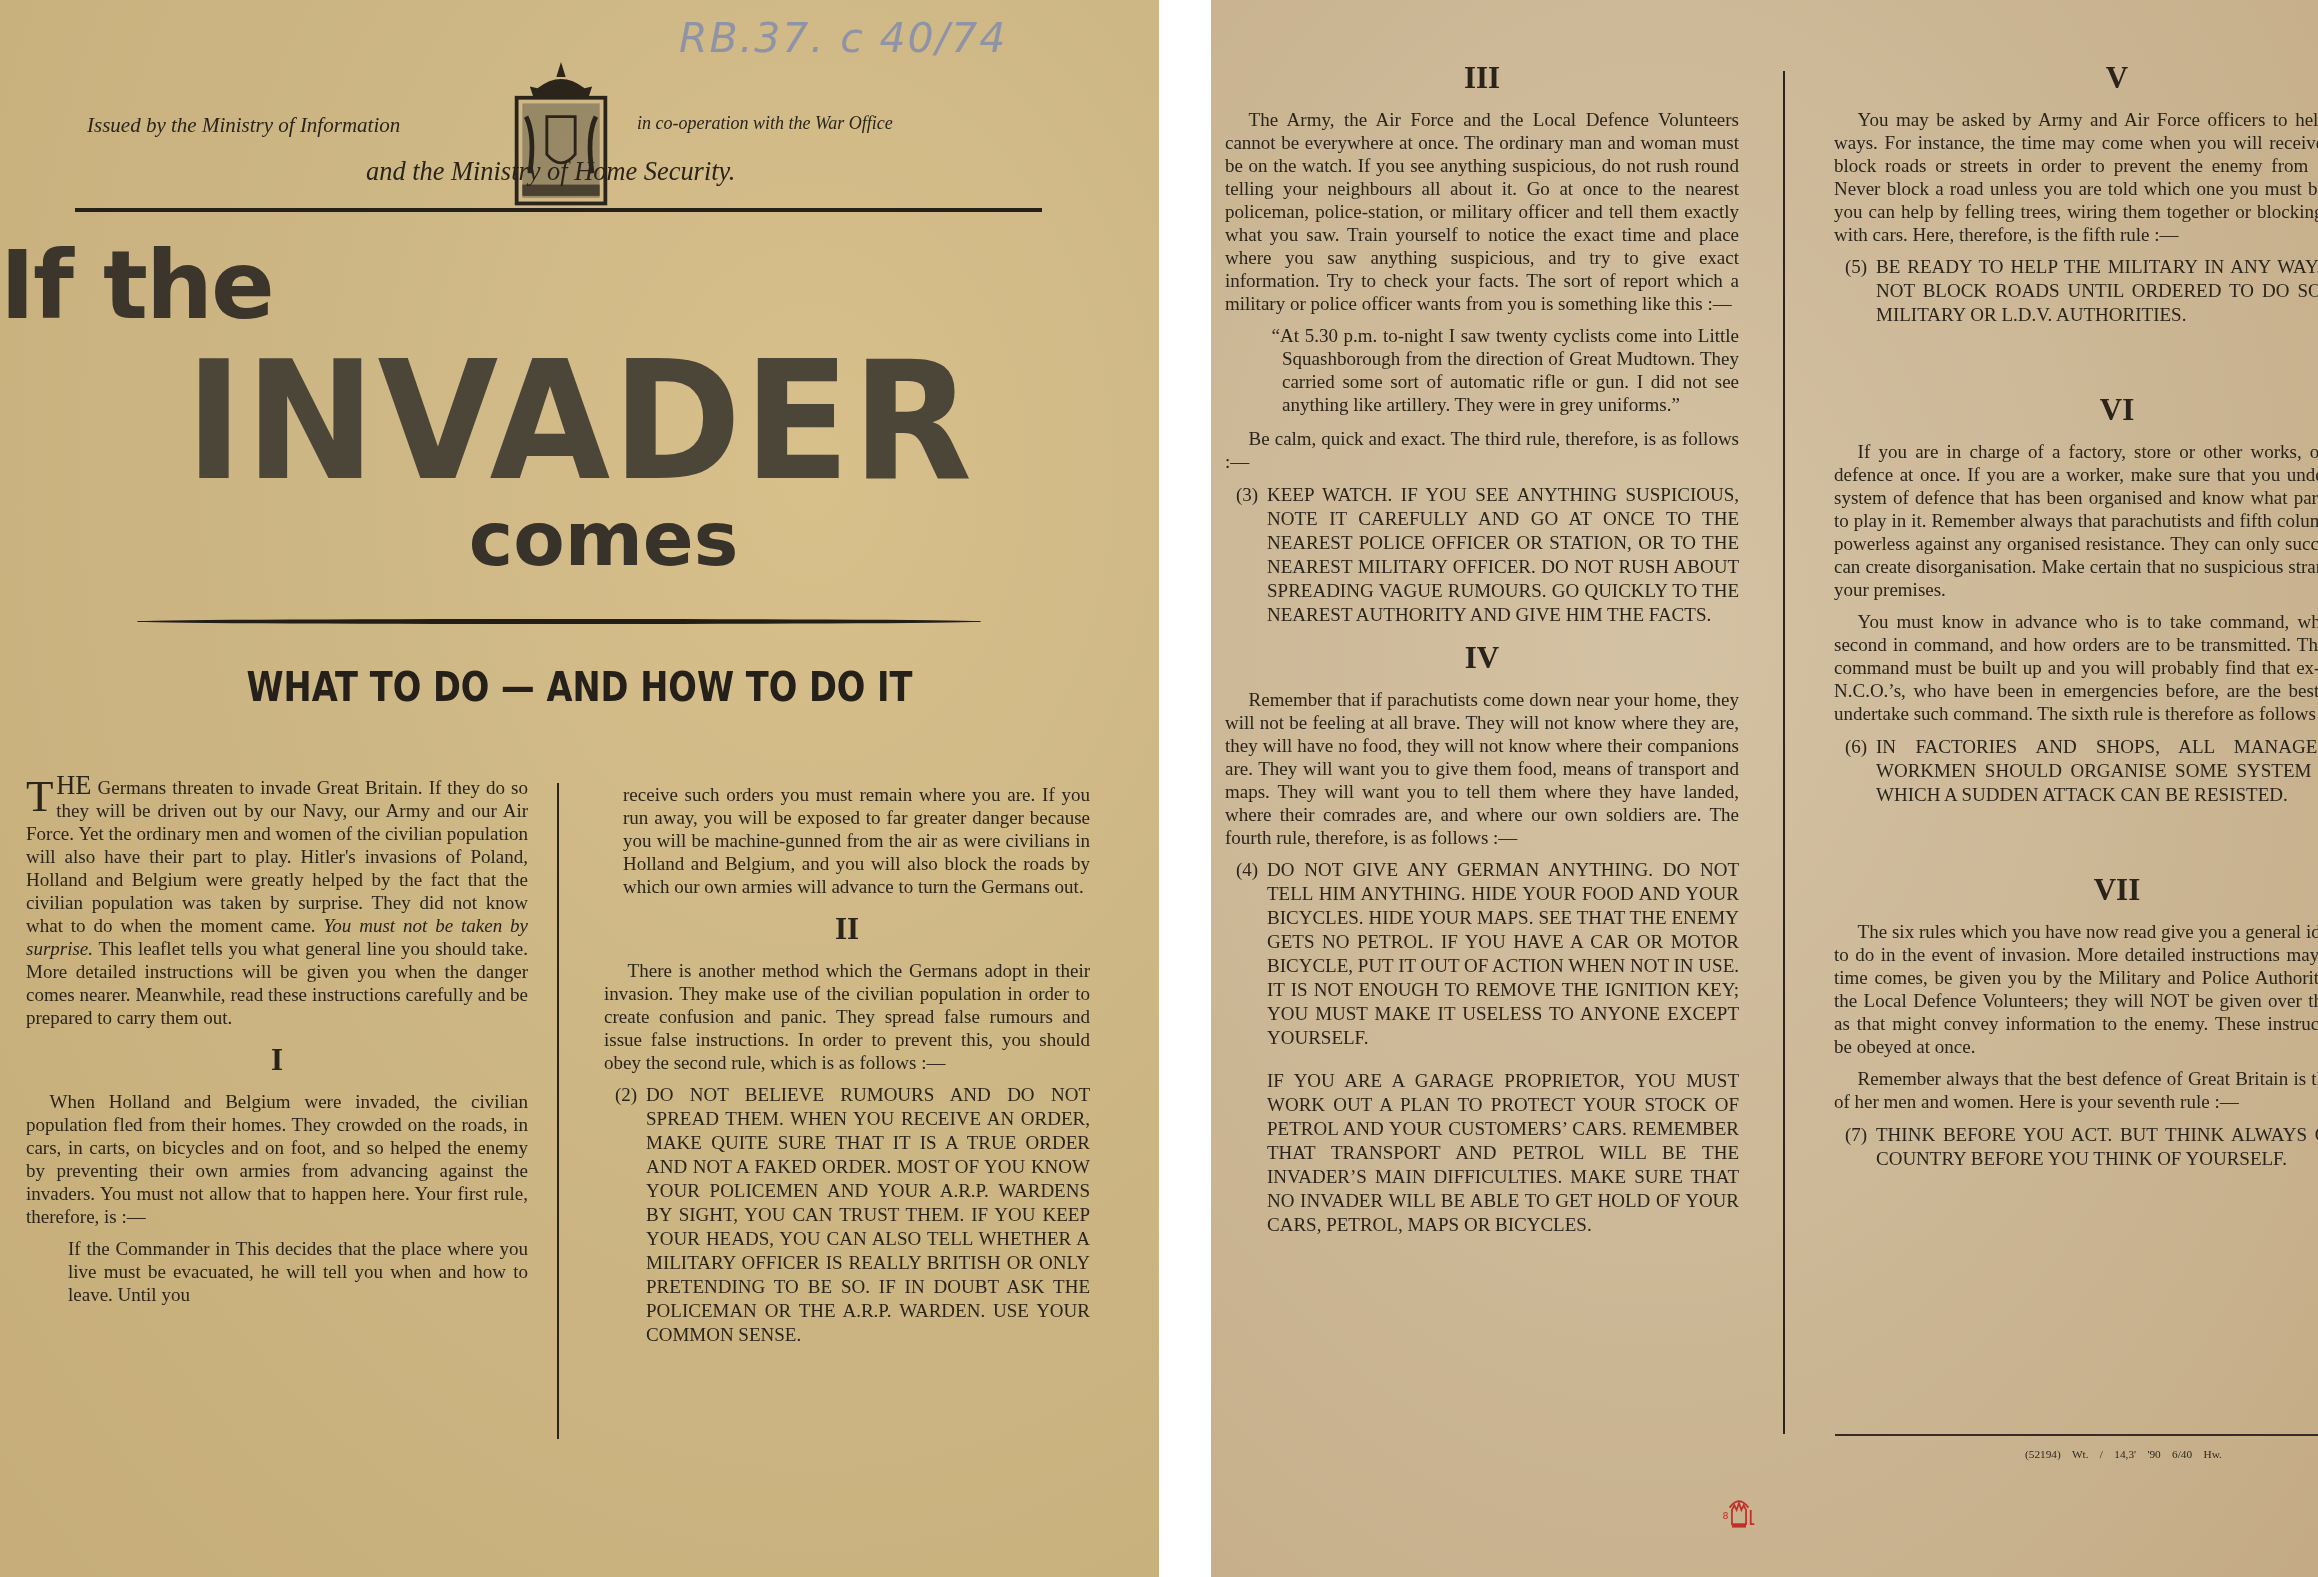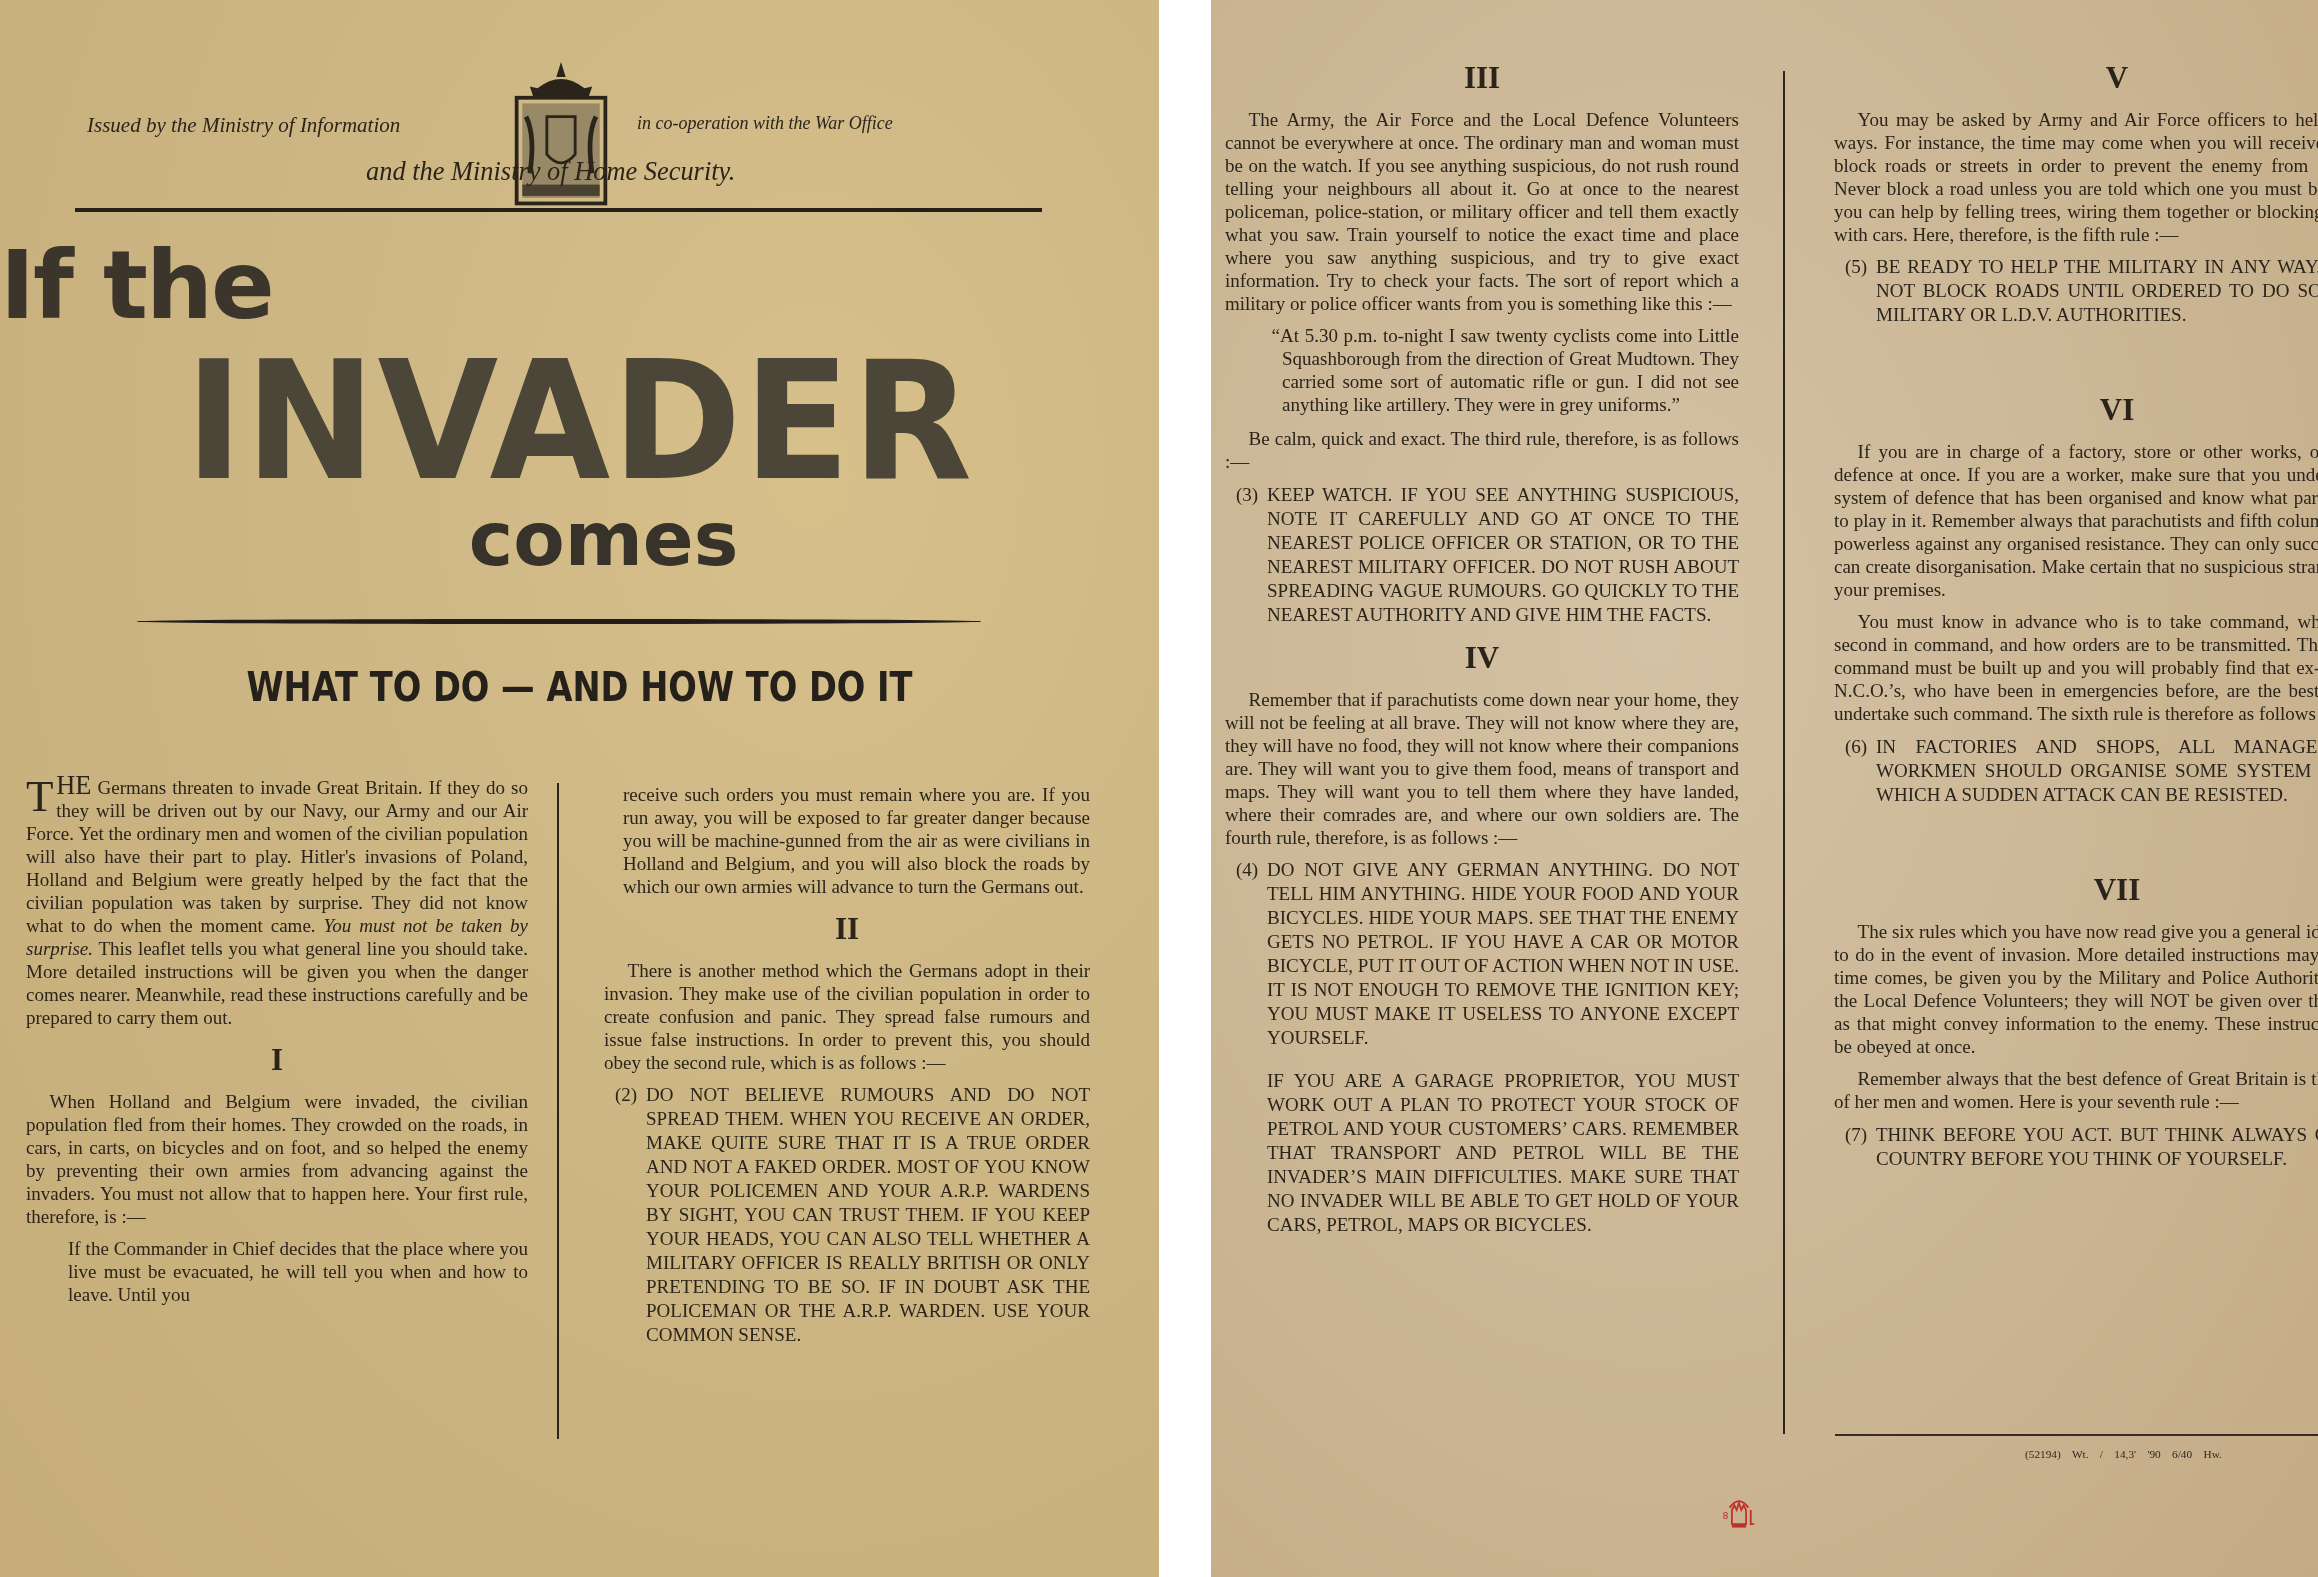--- a/index.html
+++ b/index.html
@@ -54,20 +54,21 @@
     .rp-divider { left: 572px; top: 71px; height: 1363px; }
     .rp-rule-bottom { left: 624px; top: 1434px; width: 491px; height: 2.4px; background: #3a2a25; }
     .imprint { left: 814px; top: 1448px; font-size: 11.3px; font-family: "Liberation Serif", serif; color: #2e2720; word-spacing: 8.5px; }
     .stamp { left: 509px; top: 1490px; width: 38px; height: 47px; }
   </style>
 </head>
 <body>
 
 <div class="page page-left">
 
+  <div class="abs shelfmark">RB.37. c 40/74</div>
 
   <div class="abs issued-left">Issued by the Ministry of Information</div>
 
   <svg class="abs crest" viewBox="0 0 110 160">
     <polygon points="55,2 50,18 60,18" fill="#2a241b"></polygon>
     <path d="M30 30 Q55 10 80 30 L88 28 L84 40 L26 40 L22 28 Z" fill="#2a241b"></path>
     <rect x="8" y="40" width="94" height="112" fill="none" stroke="#2a241b" stroke-width="4"></rect>
     <rect x="14" y="46" width="82" height="100" fill="#6a604d" opacity="0.55"></rect>
     <path d="M40 60 L70 60 L70 100 Q55 118 40 100 Z" fill="none" stroke="#2a241b" stroke-width="3"></path>
     <path d="M18 60 Q28 80 22 120 M92 60 Q82 80 88 120" stroke="#2a241b" stroke-width="5" fill="none"></path>
@@ -87,21 +88,21 @@
 
   <div class="abs subtitle">WHAT TO DO — AND HOW TO DO IT</div>
 
   <div class="col lp-col1">
     <p class="noindent">
       <span class="dropcap">T</span><span class="dropcap-rest">HE</span><span> Germans threaten to invade Great Britain. If they do so they will be driven out by our Navy, our Army and our Air Force. Yet the ordinary men and women of the civilian population will also have their part to play. Hitler's invasions of Poland, Holland and Belgium were greatly helped by the fact that the civilian population was taken by surprise. They did not know what to do when the moment came. </span><em>You must not be taken by surprise.</em><span> This leaflet tells you what general line you should take. More detailed instructions will be given you when the danger comes nearer. Meanwhile, read these instructions carefully and be prepared to carry them out.</span>
     </p>
 
     <p class="section-num">I</p>
     <p>When Holland and Belgium were invaded, the civilian population fled from their homes. They crowded on the roads, in cars, in carts, on bicycles and on foot, and so helped the enemy by preventing their own armies from advancing against the invaders. You must not allow that to happen here. Your first rule, therefore, is :—</p>
-    <p class="follow">If the Commander in Chief decides that the place where you live must be evacuated, he will tell you when and how to leave. Until you</p>
+    <p class="follow">If the Commander in This decides that the place where you live must be evacuated, he will tell you when and how to leave. Until you</p>
   </div>
 
   <div class="col-divider lp-divider"></div>
 
   <div class="col lp-col2">
     <p class="follow" style="padding-left:19px">receive such orders you must remain where you are. If you run away, you will be exposed to far greater danger because you will be machine-gunned from the air as were civilians in Holland and Belgium, and you will also block the roads by which our own armies will advance to turn the Germans out.</p>
 
     <p class="section-num">II</p>
     <p>There is another method which the Germans adopt in their invasion. They make use of the civilian population in order to create confusion and panic. They spread false rumours and issue false instructions. In order to prevent this, you should obey the second rule, which is as follows :—</p>
     <p class="rule"><span class="num">(2)</span><span>DO NOT BELIEVE RUMOURS AND DO NOT SPREAD THEM. WHEN YOU RECEIVE AN ORDER, MAKE QUITE SURE THAT IT IS A TRUE ORDER AND NOT A FAKED ORDER. MOST OF YOU KNOW YOUR POLICEMEN AND YOUR A.R.P. WARDENS BY SIGHT, YOU CAN TRUST THEM. IF YOU KEEP YOUR HEADS, YOU CAN ALSO TELL WHETHER A MILITARY OFFICER IS REALLY BRITISH OR ONLY PRETENDING TO BE SO. IF IN DOUBT ASK THE POLICEMAN OR THE A.R.P. WARDEN. USE YOUR COMMON SENSE.</span></p>

